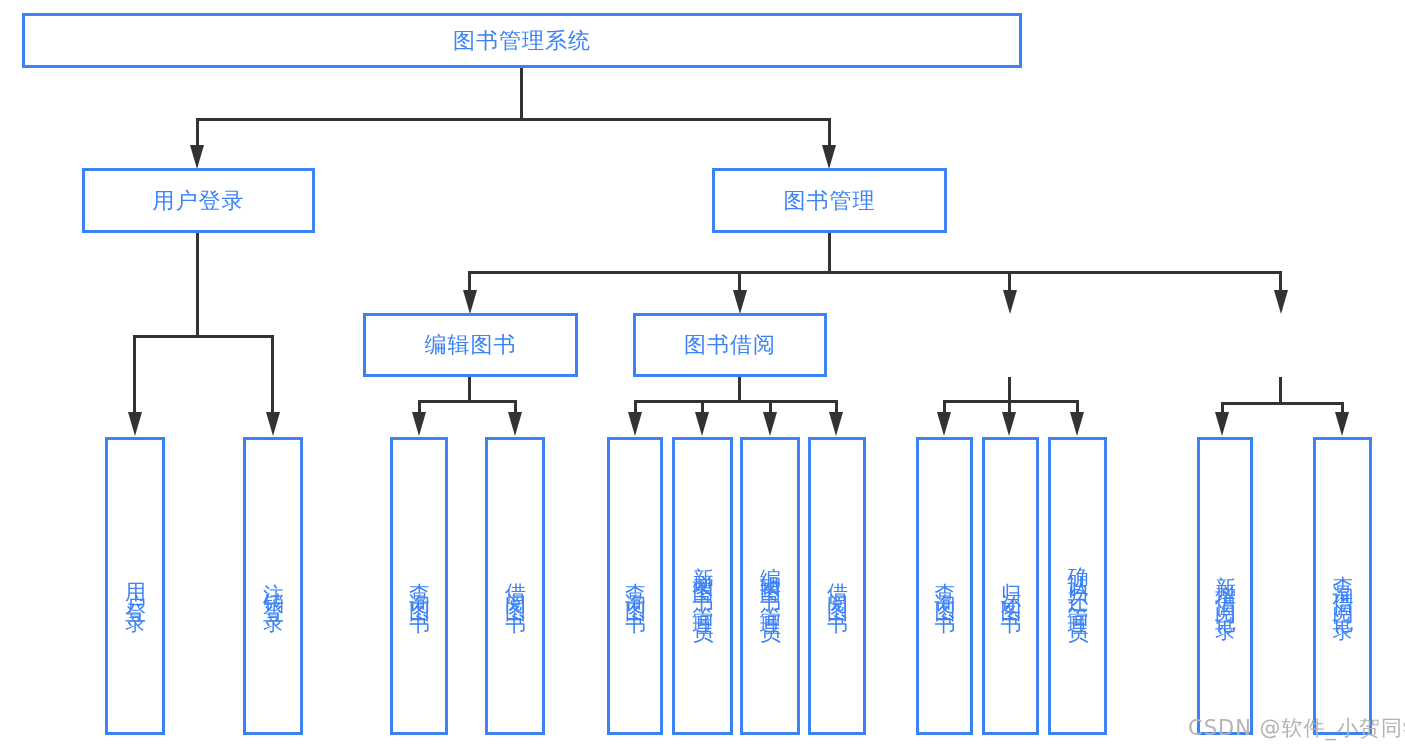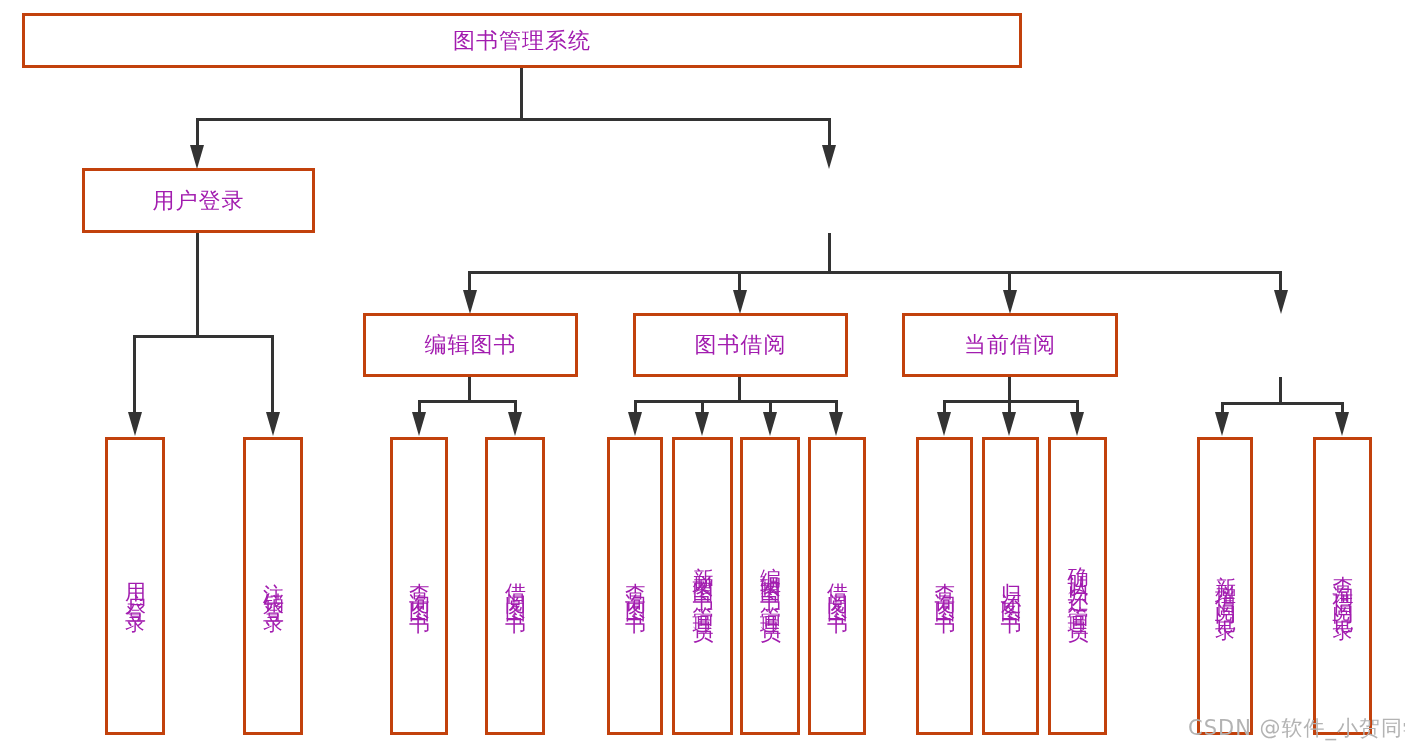--- a/index.html
+++ b/index.html
@@ -6,26 +6,26 @@
   #canvas {
     position:relative;
     width:1405px; height:747px;
     background:#ffffff;
     font-family:"DejaVu Sans","Liberation Sans",sans-serif;
     overflow:hidden;
   }
   .box {
     position:absolute;
     box-sizing:border-box;
-    border:3px solid #c2410c;
+    border:3px solid #3b82f6;
     background:#ffffff;
     display:flex;
     align-items:center;
     justify-content:center;
-    color:#a21caf;
+    color:#3b82f6;
     font-size:22px;
     letter-spacing:1px;
     white-space:nowrap;
   }
   .box.vert {
     writing-mode:vertical-rl;
     text-orientation:mixed;
     font-size:21px;
     letter-spacing:10px;
     white-space:normal;
@@ -57,42 +57,42 @@
   <div class="box" style="left:22px; top:13px; width:1000px; height:55px;">图书管理系统</div>
 
   <div class="ln" style="left:520px; top:68px; width:3px; height:51px;"></div>
   <div class="ln" style="left:196px; top:118px; width:635px; height:3px;"></div>
   <div class="ln" style="left:196px; top:118px; width:3px; height:32px;"></div>
   <div class="arw" style="left:190px; top:145px;"></div>
   <div class="ln" style="left:828px; top:118px; width:3px; height:32px;"></div>
   <div class="arw" style="left:822px; top:145px;"></div>
 
   <div class="box" style="left:82px; top:168px; width:233px; height:65px;">用户登录</div>
+  <div class="box" style="left:712px; top:168px; width:235px; height:65px;">图书管理</div>
 
   <div class="ln" style="left:196px; top:233px; width:3px; height:103px;"></div>
   <div class="ln" style="left:133px; top:335px; width:141px; height:3px;"></div>
   <div class="ln" style="left:133px; top:335px; width:3px; height:78px;"></div>
   <div class="arw" style="left:128px; top:412px;"></div>
   <div class="ln" style="left:271px; top:335px; width:3px; height:78px;"></div>
   <div class="arw" style="left:266px; top:412px;"></div>
 
   <div class="ln" style="left:828px; top:233px; width:3px; height:41px;"></div>
   <div class="ln" style="left:468px; top:271px; width:813px; height:3px;"></div>
   <div class="ln" style="left:468px; top:271px; width:3px; height:21px;"></div>
   <div class="arw" style="left:463px; top:290px;"></div>
   <div class="ln" style="left:738px; top:271px; width:3px; height:21px;"></div>
   <div class="arw" style="left:733px; top:290px;"></div>
   <div class="ln" style="left:1008px; top:271px; width:3px; height:21px;"></div>
   <div class="arw" style="left:1003px; top:290px;"></div>
   <div class="ln" style="left:1279px; top:271px; width:3px; height:21px;"></div>
   <div class="arw" style="left:1274px; top:290px;"></div>
 
   <div class="box" style="left:363px; top:313px; width:215px; height:64px;">编辑图书</div>
-  <div class="box" style="left:633px; top:313px; width:215px; height:64px;">图书借阅</div>
-  <div class="box" style="left:902px; top:313px; width:216px; height:64px;">当前借阅</div>
+  <div class="box" style="left:633px; top:313px; width:194px; height:64px;">图书借阅</div>
 
   <div class="ln" style="left:468px; top:377px; width:3px; height:26px;"></div>
   <div class="ln" style="left:418px; top:400px; width:99px; height:3px;"></div>
   <div class="ln" style="left:418px; top:400px; width:3px; height:14px;"></div>
   <div class="arw" style="left:412px; top:412px;"></div>
   <div class="ln" style="left:514px; top:400px; width:3px; height:14px;"></div>
   <div class="arw" style="left:508px; top:412px;"></div>
 
   <div class="ln" style="left:738px; top:377px; width:3px; height:26px;"></div>
   <div class="ln" style="left:634px; top:400px; width:204px; height:3px;"></div>

